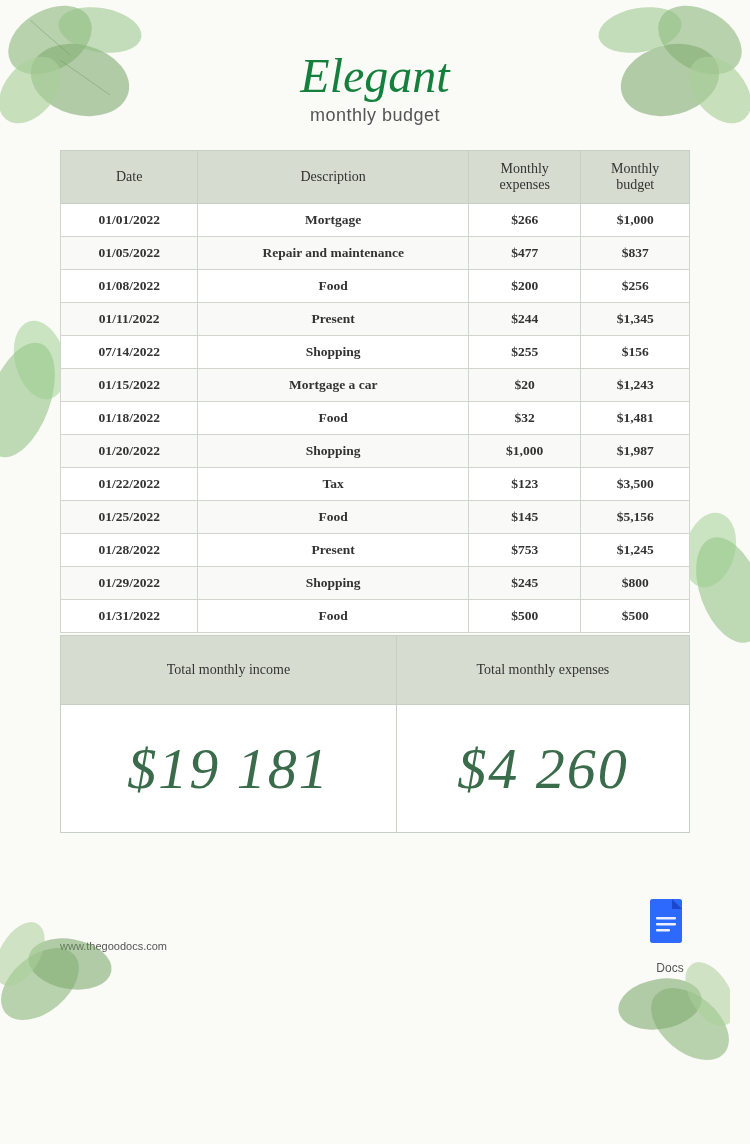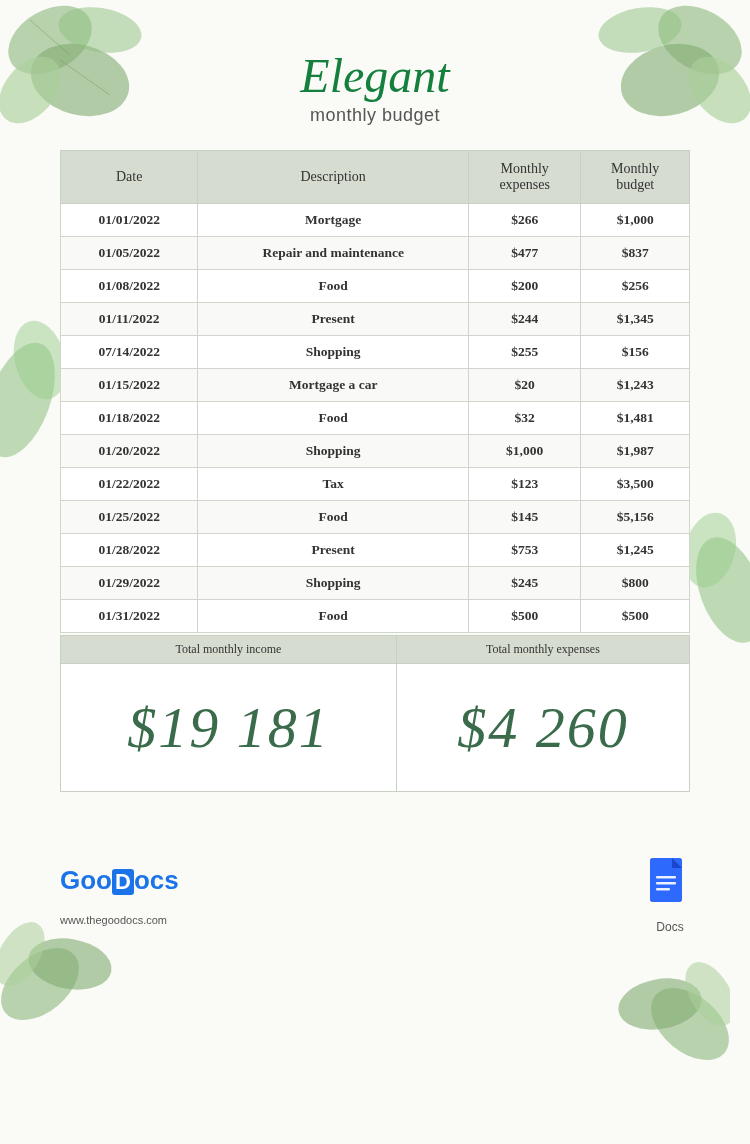--- a/index.html
+++ b/index.html
@@ -121,22 +121,22 @@
     .summary-section {
       margin-top: 2px;
       width: 100%;
       border-collapse: collapse;
       border: 1px solid #c8cfc4;
       background: #fff;
     }
 
     .summary-header-row td {
       background: #d6ddd0;
-      padding: 6px 8px;
-      font-size: 12px;
+      padding: 26px 8px;
+      font-size: 14px;
       color: #333;
       text-align: center;
       border: 1px solid #c8cfc4;
       font-family: Georgia, serif;
       font-weight: 400;
     }
 
     .summary-value-row td {
       padding: 30px 20px;
       text-align: center;
@@ -370,23 +370,20 @@
           <span class="summary-value">$4 260</span>
         </td>
       </tr>
     </tbody>
       </table>
 
   </div>
 
   <div class="footer-section">
     <div class="logo-section">
-      <div class="logo-text">
-        <span style="color:#1a73e8">Goo</span><span style="color:#1a73e8; display:inline-block; background:#1a73e8; color:white; border-radius:3px; padding:0 3px; font-size:22px;">D</span><span style="color:#1a73e8">ocs</span>
-      </div>
       <div class="logo-website">www.thegoodocs.com</div>
     </div>
 
     <div class="docs-icon">
       <svg class="docs-icon-img" viewBox="0 0 40 52" xmlns="http://www.w3.org/2000/svg">
         <rect x="0" y="0" width="32" height="44" rx="3" ry="3" fill="#4285f4"></rect>
         <rect x="0" y="0" width="32" height="44" rx="3" ry="3" fill="#2962ff" opacity="0.8"></rect>
         <polygon points="22,0 32,10 22,10" fill="#1a47cc"></polygon>
         <rect x="6" y="18" width="20" height="2.5" rx="1" fill="white" opacity="0.9"></rect>
         <rect x="6" y="24" width="20" height="2.5" rx="1" fill="white" opacity="0.9"></rect>

